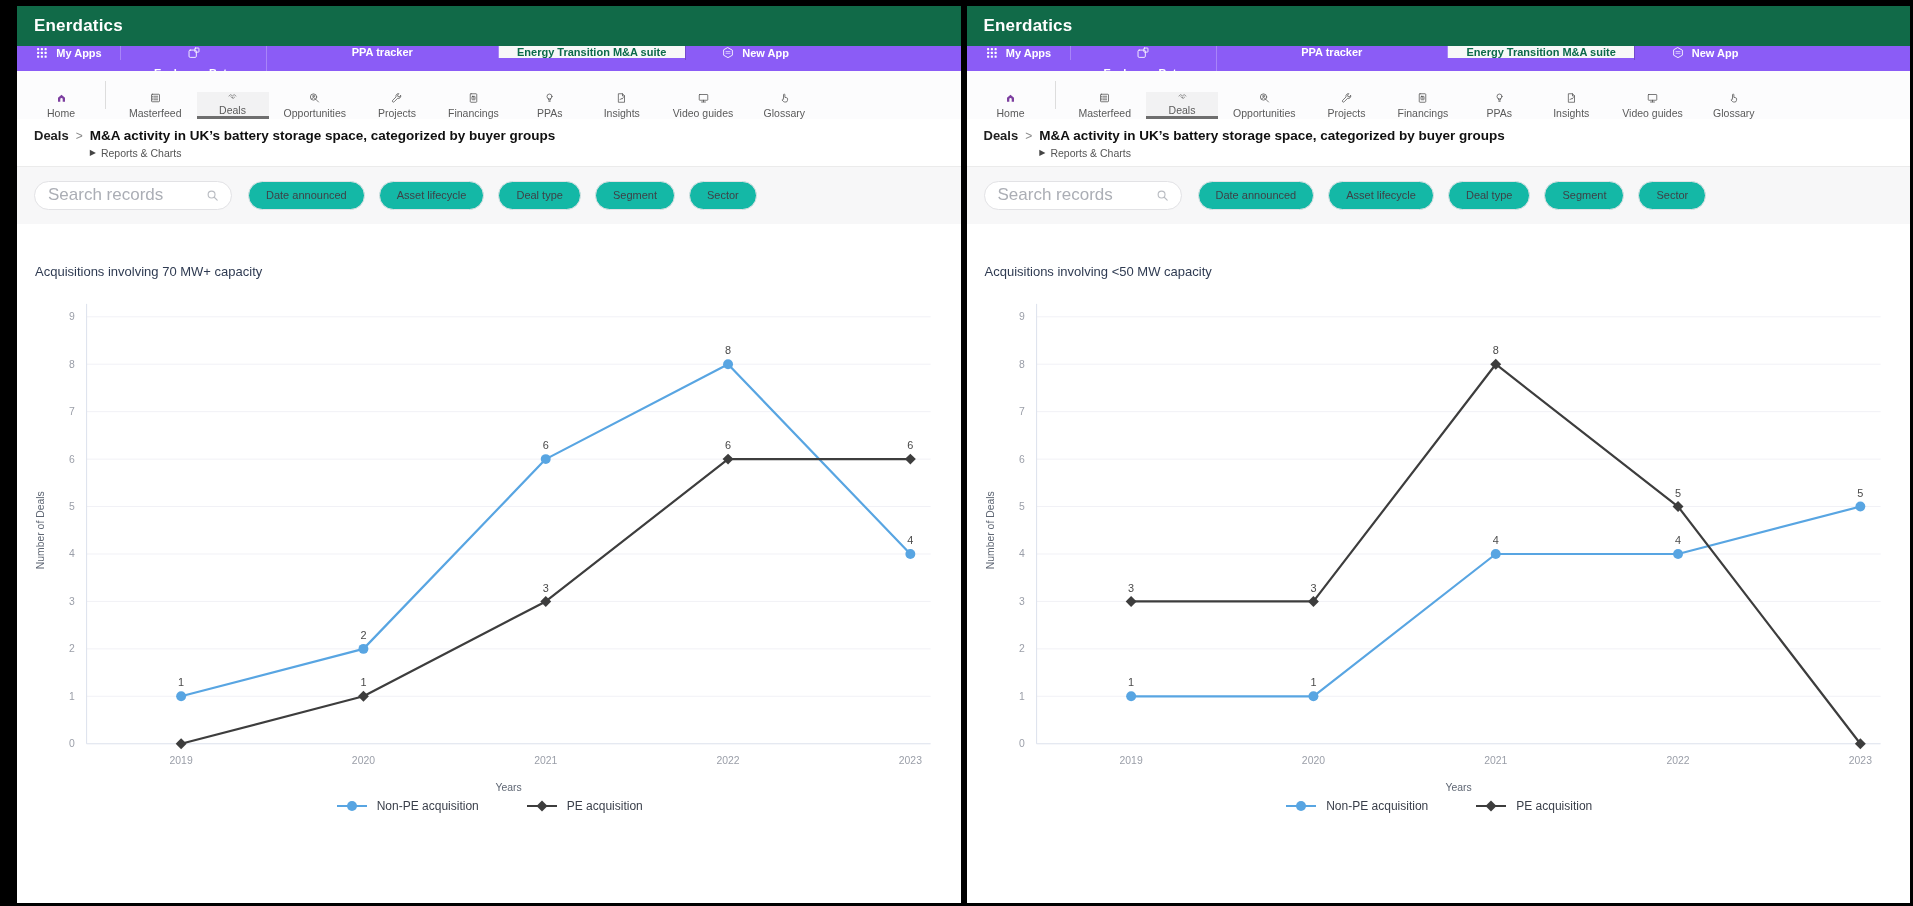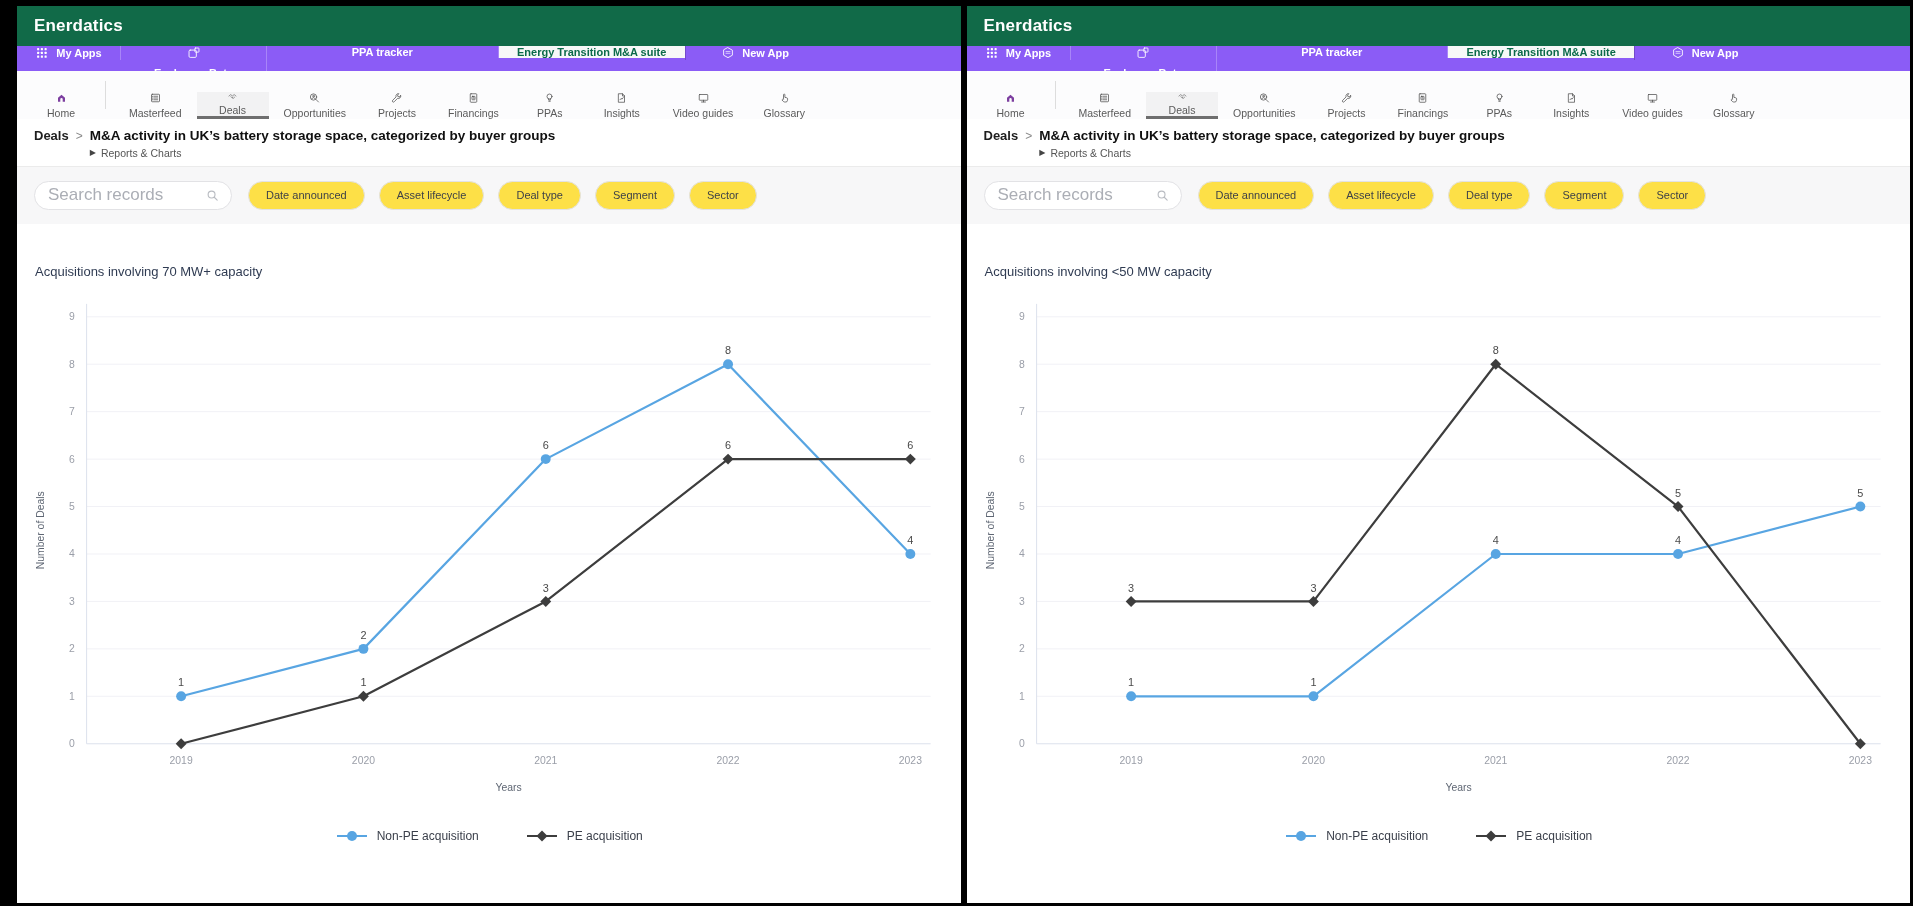--- a/index.html
+++ b/index.html
@@ -40,27 +40,27 @@
   .bc-sub { font-size:10.5px; color:#555; margin-top:3px; display:flex; align-items:center; gap:5px; cursor:pointer; }
   .bc-arrow { font-size:8px; color:#444; }
 
   
   .filter-row { background:#F7F7F8; padding:14px 17px; display:flex; align-items:center; flex:0 0 auto; }
   .search-box { background:#fff; border:1px solid #E2E2E5; border-radius:16px; height:29px; width:198px; display:flex; align-items:center; padding:0 11px; }
   .search-box input { border:none; outline:none; flex:1; font-size:17px; color:#333; background:transparent; font-family:inherit; min-width:0; }
   .search-box input::placeholder { color:#ABAEB5; }
   .search-icon { color:#B9BCC2; flex:0 0 auto; }
   .pills { display:flex; gap:14px; margin-left:16px; }
-  .pill { background:#fde047; border:1px solid #E2E2E5; border-radius:16px; height:29px; display:flex; align-items:center; padding:0 17px; font-size:11px; color:#3E4147; cursor:pointer; white-space:nowrap; }
+  .pill { background:#14b8a6; border:1px solid #E2E2E5; border-radius:16px; height:29px; display:flex; align-items:center; padding:0 17px; font-size:11px; color:#3E4147; cursor:pointer; white-space:nowrap; }
 
   
   .chart-region { background:#fff; flex:1 1 auto; padding:40px 14px 0; display:flex; flex-direction:column; overflow:hidden; }
   .chart-title { color:#2F3B52; font-size:13px; margin:0 0 8px 4px; }
   .chart-svg-holder svg { display:block; }
-  .legend { display:flex; justify-content:center; align-items:center; gap:46px; margin-top:30px; }
+  .legend { display:flex; justify-content:center; align-items:center; gap:46px; }
   .legend-item { display:flex; align-items:center; gap:8px; font-size:12px; color:#3A3F4A; cursor:pointer; }
 </style>
 </head>
 <body>
 
 <div class="screen">
   <div id="panels" style="display:flex; gap:6px; flex:1 1 auto; min-width:0; background:#000;">
       <section class="panel">
     <header class="app-header">
       <h1 class="app-title">Enerdatics</h1>

